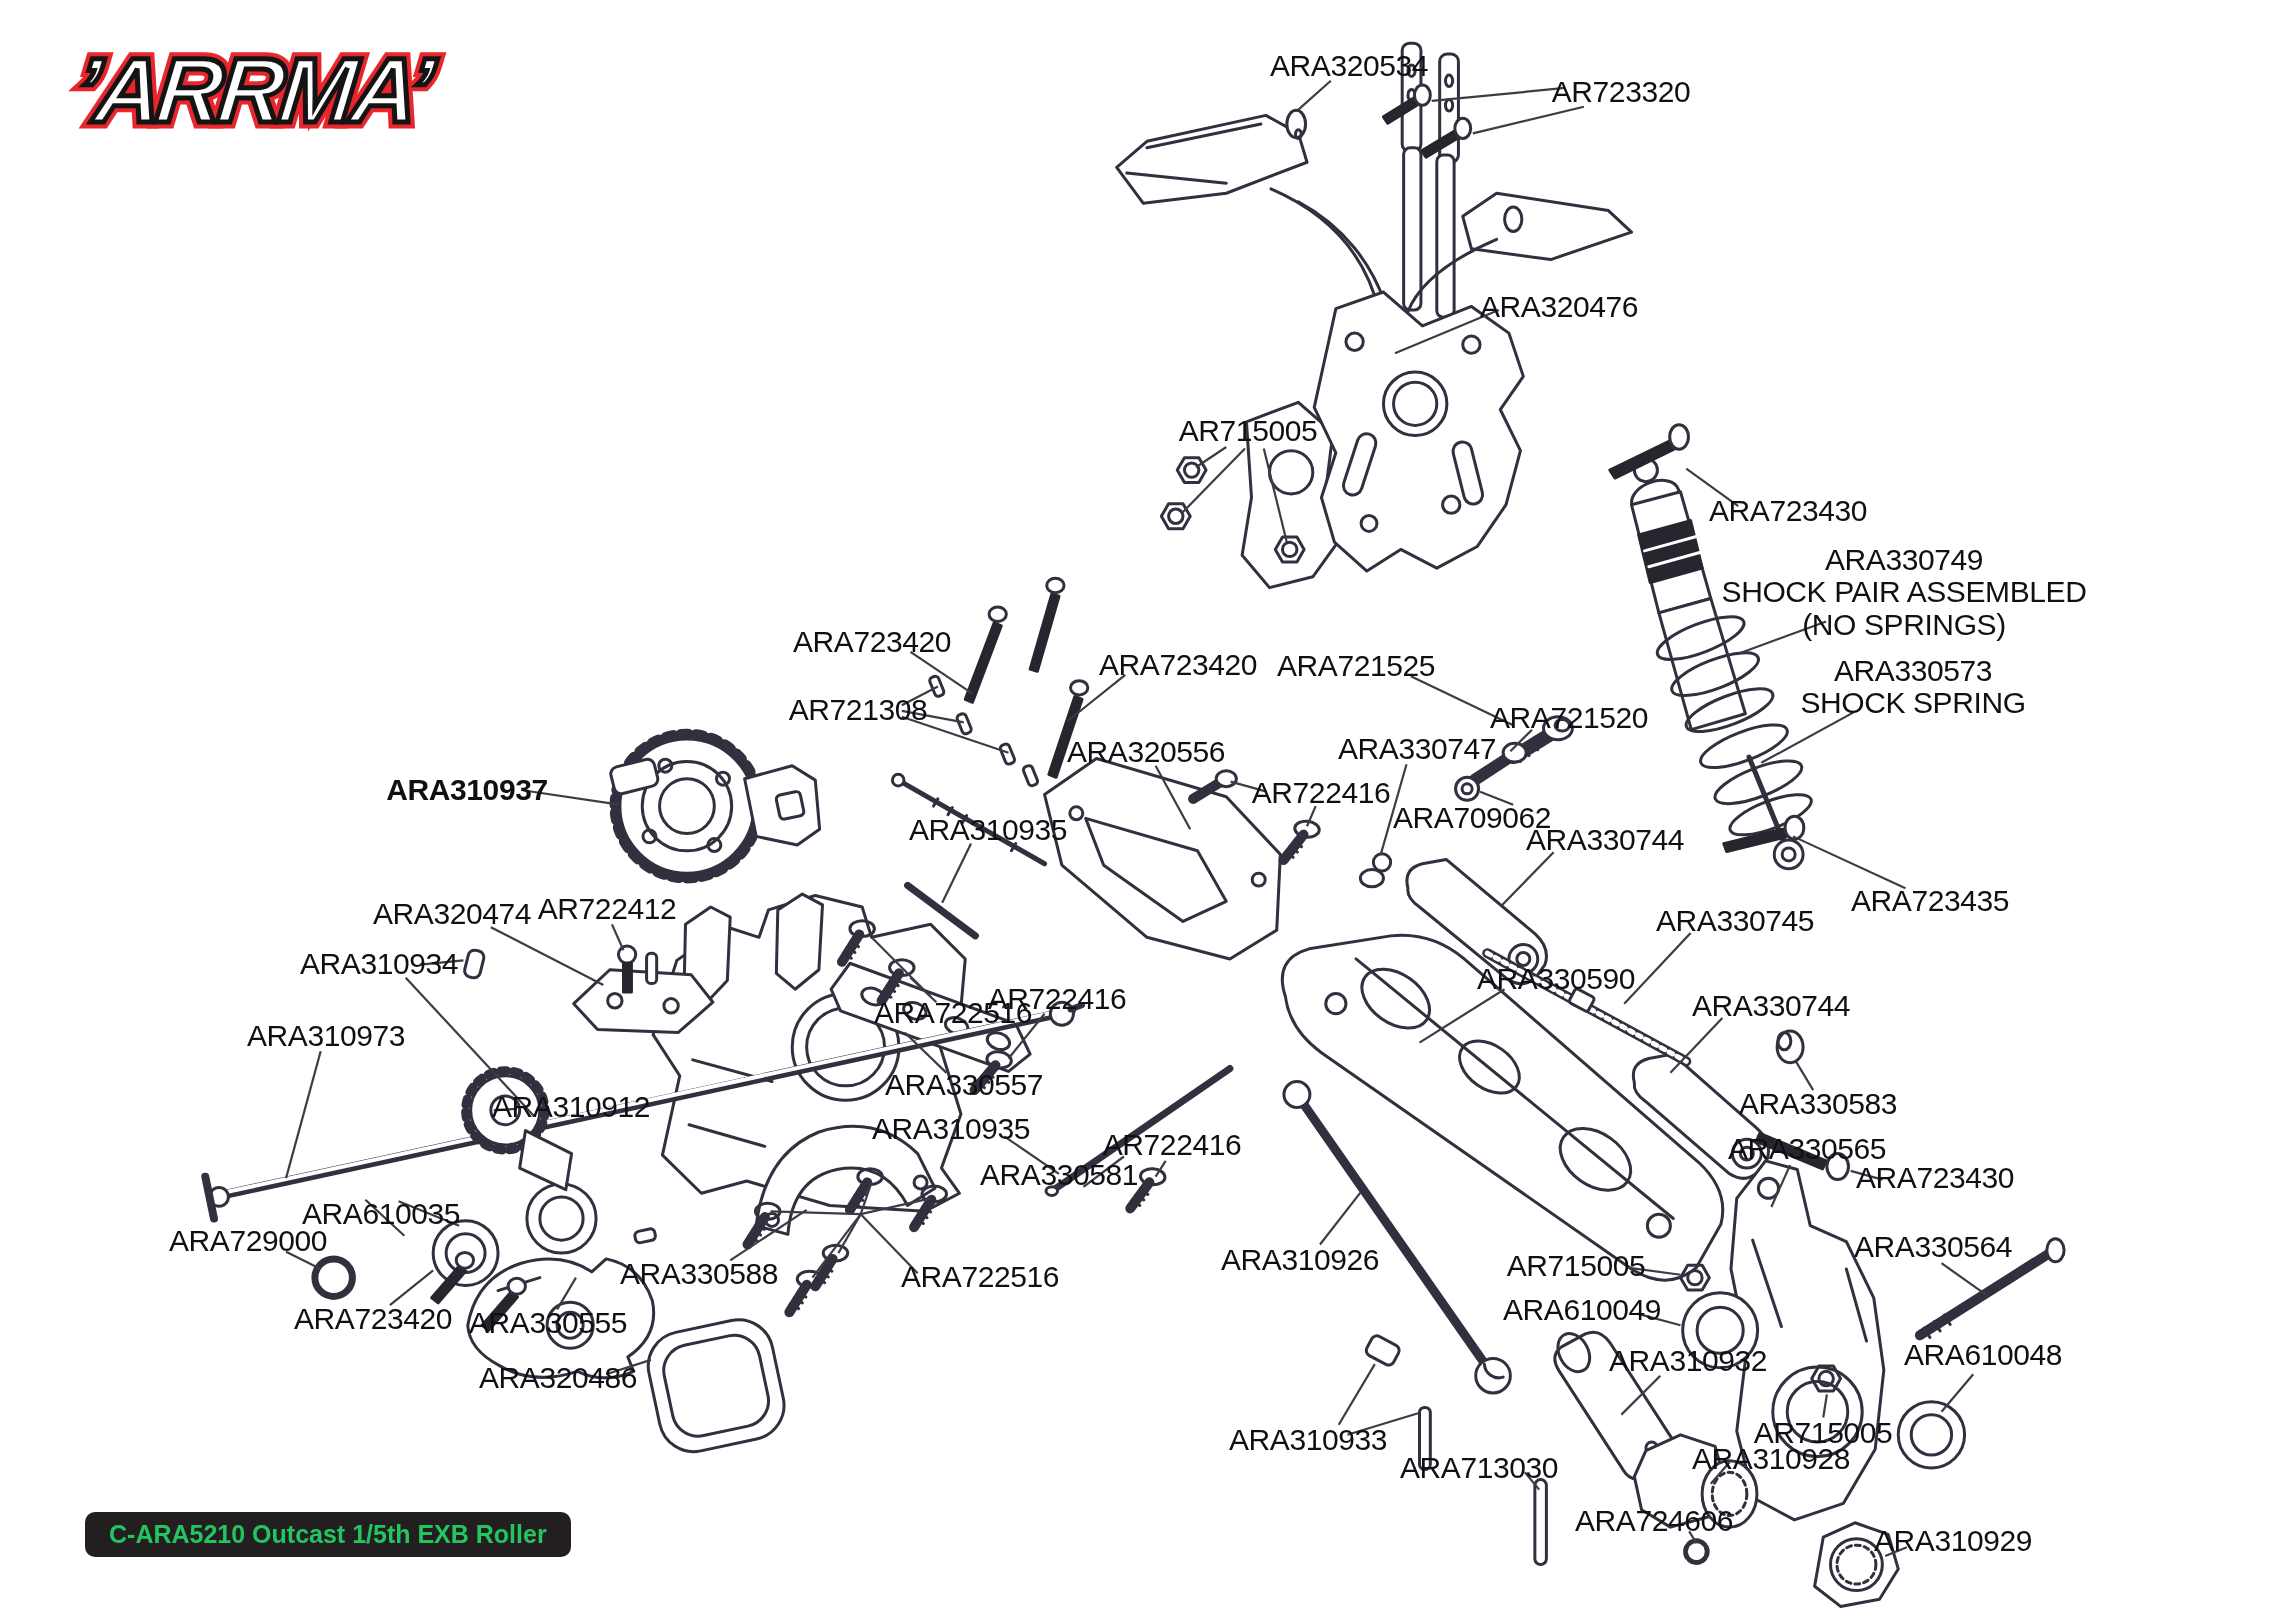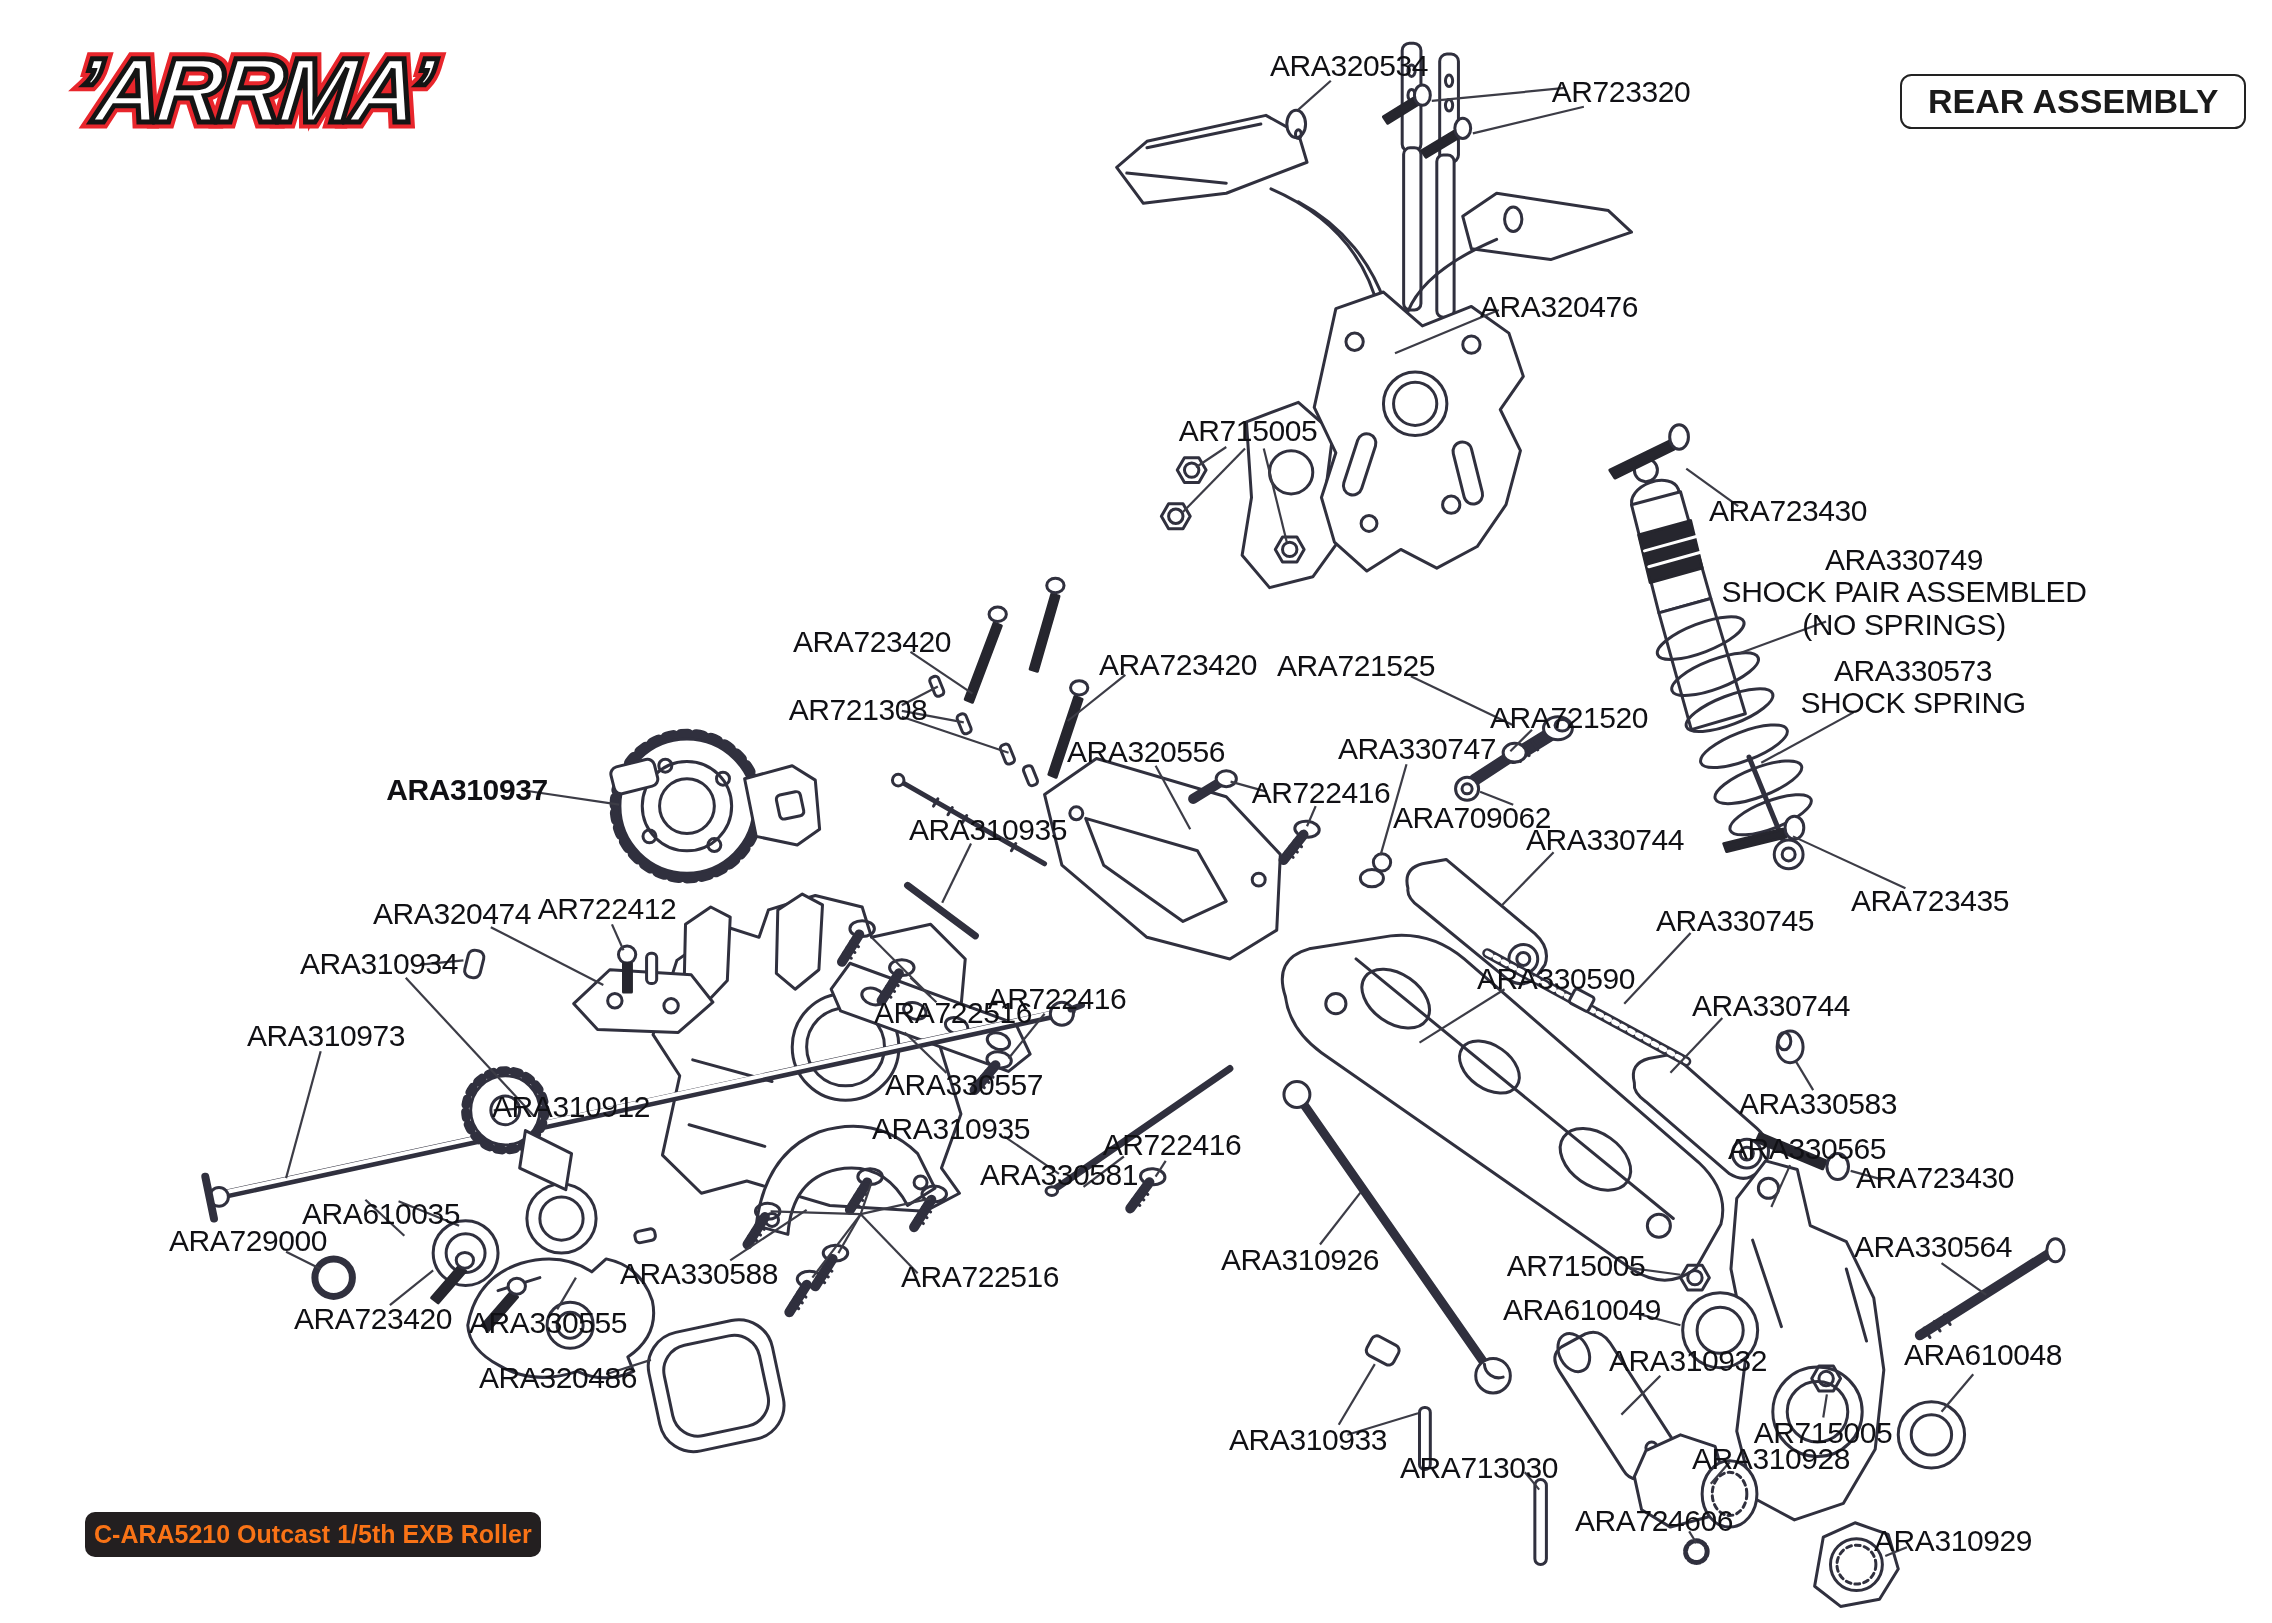--- a/index.html
+++ b/index.html
@@ -16,22 +16,22 @@
   .leader{stroke:#3c3c46;stroke-width:2.2;}
   .part-label{position:absolute;transform:translate(-50%,-50%);color:var(--label);
       font-size:30px;line-height:1.08;white-space:nowrap;text-align:center;letter-spacing:-0.4px;}
   .logo{position:absolute;left:75px;top:38px;width:375px;height:123px;}
   .logo span{position:absolute;left:0;top:0;font-style:italic;font-weight:900;
       font-size:92px;letter-spacing:-5px;transform:skewX(-6deg);}
   .logo .back{-webkit-text-stroke:13px var(--red);color:var(--red);}
   .logo .front{-webkit-text-stroke:5px #141414;color:#ffffff;}
   .title-box{position:absolute;left:1900px;top:74px;border:2.9px solid #222;border-radius:11.5px;
       padding:5.8px 26px;font-size:34px;font-weight:bold;color:#1a1a1a;letter-spacing:0px;}
-  .footer-badge{position:absolute;left:85px;top:1512px;background:var(--badge);color:#f97316;
-      border-radius:10px;padding:8px 9px;font-size:25px;font-weight:bold;}
+  .footer-badge{position:absolute;left:85px;top:1512px;background:var(--badge);color:#22c55e;
+      border-radius:10px;padding:8px 24px;font-size:25px;font-weight:bold;}
 </style>
 </head>
 <body>
 
 <div class="stage">
 
   <svg class="drawing" width="2273" height="1623" viewBox="0 0 3151 2251">
     <defs>
       <g id="hexnut">
         <path class="solid" d="M20,0 L10,17.3 L-10,17.3 L-20,0 L-10,-17.3 L10,-17.3 Z"></path>
@@ -383,23 +383,20 @@
         <line x1="2342" y1="2124" x2="2352" y2="2140" class="leader"></line>
         <line x1="2644" y1="2146" x2="2614" y2="2158" class="leader"></line>
       </g>
   </svg>
 
   <div class="logo">
     <span class="back">’ARRMA’</span>
     <span class="front">’ARRMA’</span>
   </div>
 
-  <div class="title-box">
-    <span>REAR ASSEMBLY</span>
-  </div>
 
   <div id="labels">
       <div class="part-label" style="left: 1349px; top: 66px;">
         <div>ARA320534</div>
       </div>
       <div class="part-label" style="left: 1621px; top: 92px;">
         <div>AR723320</div>
       </div>
       <div class="part-label" style="left: 1559px; top: 307px;">
         <div>ARA320476</div>

